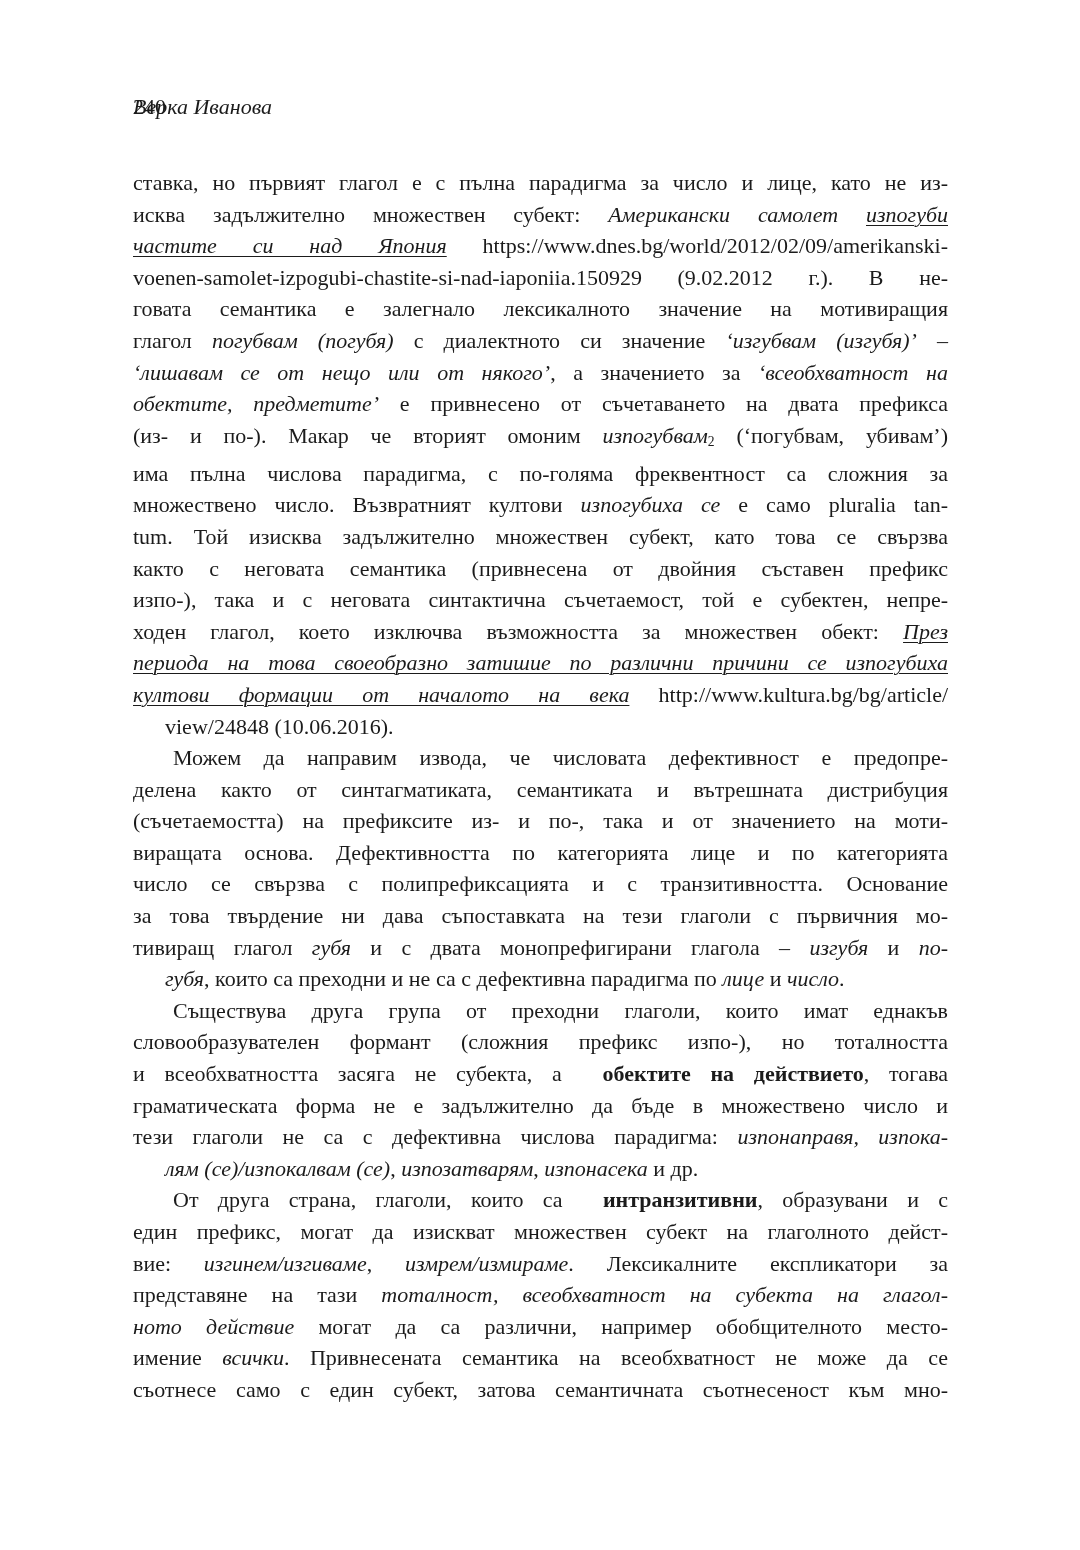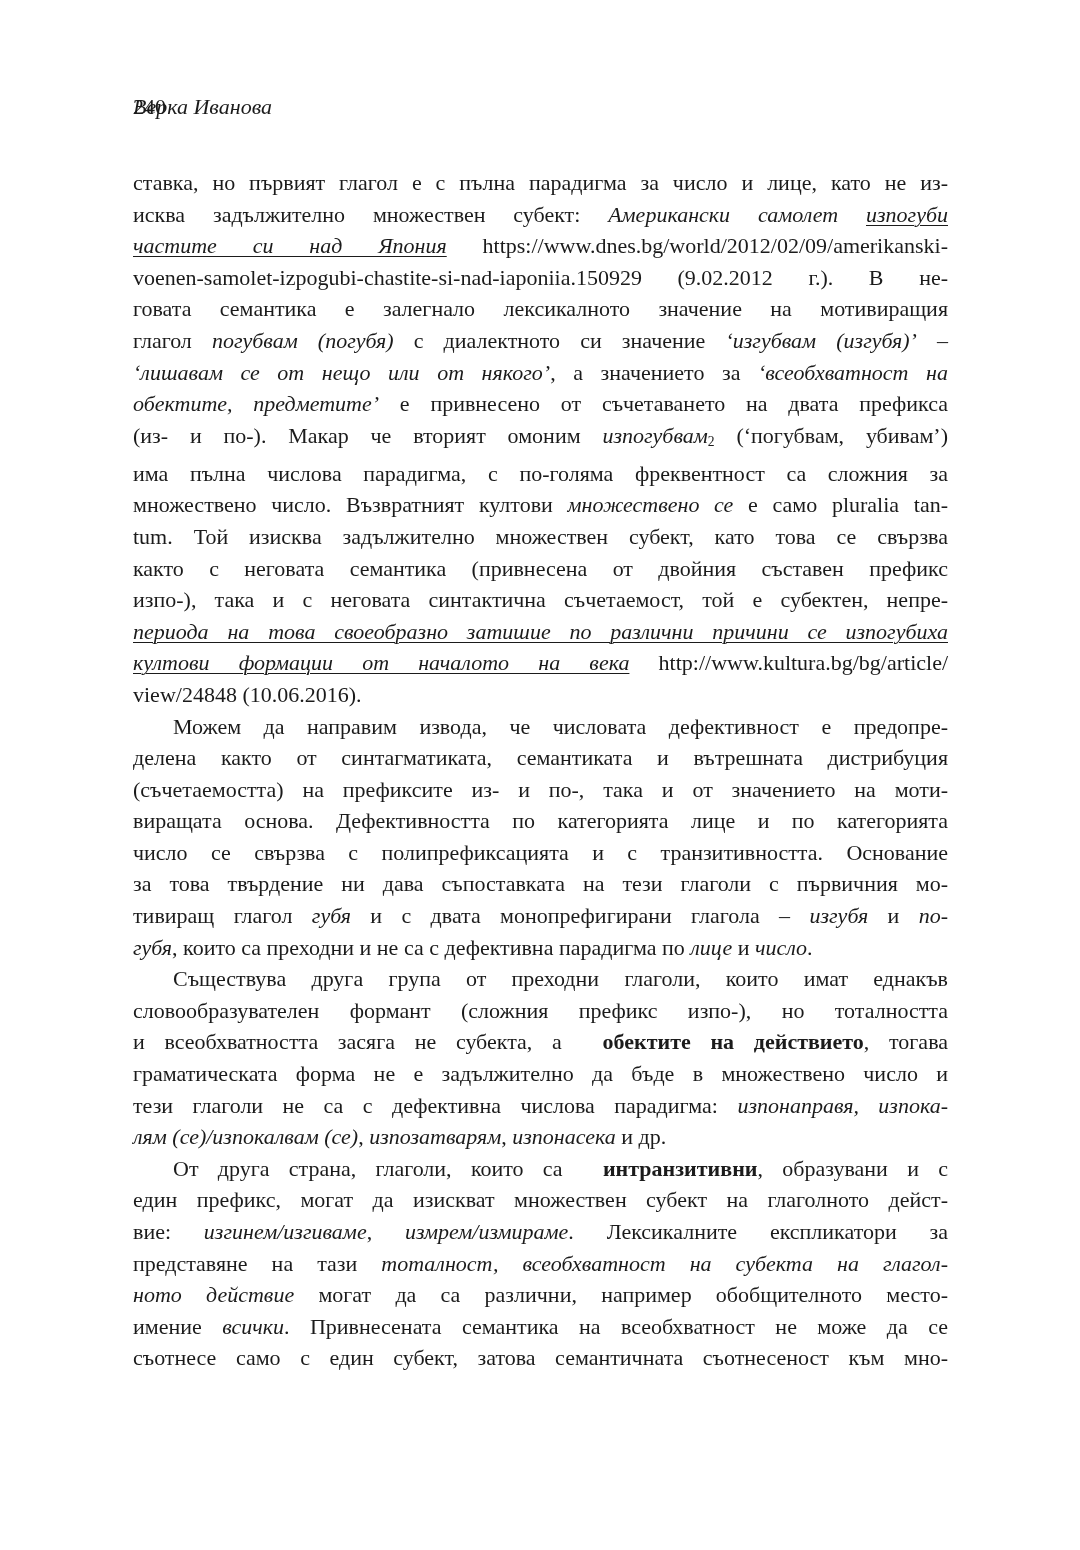--- a/index.html
+++ b/index.html
@@ -20,21 +20,21 @@
   .content{
     position:absolute;left:133px;top:167px;width:815px;
   }
   .line{
     font-size:22px;
     line-height:31.6px;
     text-align:justify;
     text-align-last:justify;
     white-space:normal;
   }
-  .line.left{text-align-last:left;}
+  .line.left{text-align-last:left;margin-left:32px;}
   .paragraph.indent .line:first-child{text-indent:40px;}
   .i{font-style:italic;}
   .b{font-weight:bold;margin-left:21px;}
   .u{text-decoration:underline;text-underline-offset:3px;text-decoration-thickness:1px;}
   .sub{font-size:0.62em;vertical-align:-0.25em;}
 </style>
 </head>
 <body>
 
 <div class="page">
@@ -47,24 +47,25 @@
         <div class="line"><span>ставка, но първият глагол е с пълна парадигма за число и лице, като не из-</span></div>
         <div class="line"><span>исква задължително множествен субект: </span><span class="i">Американски самолет </span><span class="i u">изпогуби</span></div>
         <div class="line"><span class="i u">частите си над Япония</span><span> https://www.dnes.bg/world/2012/02/09/amerikanski-</span></div>
         <div class="line"><span>voenen-samolet-izpogubi-chastite-si-nad-iaponiia.150929 (9.02.2012 г.). В не-</span></div>
         <div class="line"><span>говата семантика е залегнало лексикалното значение на мотивиращия</span></div>
         <div class="line"><span>глагол </span><span class="i">погубвам (погубя)</span><span> с диалектното си значение </span><span class="i">‘изгубвам (изгубя)’</span><span> –</span></div>
         <div class="line"><span class="i">‘лишавам се от нещо или от някого’</span><span>, а значението за </span><span class="i">‘всеобхватност на</span></div>
         <div class="line"><span class="i">обектите, предметите’</span><span> е привнесено от съчетаването на двата префикса</span></div>
         <div class="line"><span>(из- и по-). Макар че вторият омоним </span><span class="i">изпогубвам</span><span class="sub">2</span><span> (‘погубвам, убивам’)</span></div>
         <div class="line"><span>има пълна числова парадигма, с по-голяма фреквентност са сложния за</span></div>
-        <div class="line"><span>множествено число. Възвратният култови </span><span class="i">множествено се</span><span> е само pluralia tan-</span></div>
+        <div class="line"><span>множествено число. Възвратният култови </span><span class="i">изпогубиха се</span><span> е само pluralia tan-</span></div>
         <div class="line"><span>tum. Той изисква задължително множествен субект, като това се свързва</span></div>
         <div class="line"><span>както с неговата семантика (привнесена от двойния съставен префикс</span></div>
         <div class="line"><span>изпо-), така и с неговата синтактична съчетаемост, той е субектен, непре-</span></div>
+        <div class="line"><span>ходен глагол, което изключва възможността за множествен обект: </span><span class="i u">През</span></div>
         <div class="line"><span class="i u">периода на това своеобразно затишие по различни причини се изпогубиха</span></div>
         <div class="line"><span class="i u">култови формации от началото на века</span><span> http://www.kultura.bg/bg/article/</span></div>
         <div class="line left"><span>view/24848 (10.06.2016).</span></div>
       </div>
       <div class="paragraph indent">
         <div class="line"><span>Можем да направим извода, че числовата дефективност е предопре-</span></div>
         <div class="line"><span>делена както от синтагматиката, семантиката и вътрешната дистрибуция</span></div>
         <div class="line"><span>(съчетаемостта) на префиксите из- и по-, така и от значението на моти-</span></div>
         <div class="line"><span>виращата основа. Дефективността по категорията лице и по категорията</span></div>
         <div class="line"><span>число се свързва с полипрефиксацията и с транзитивността. Основание</span></div>

